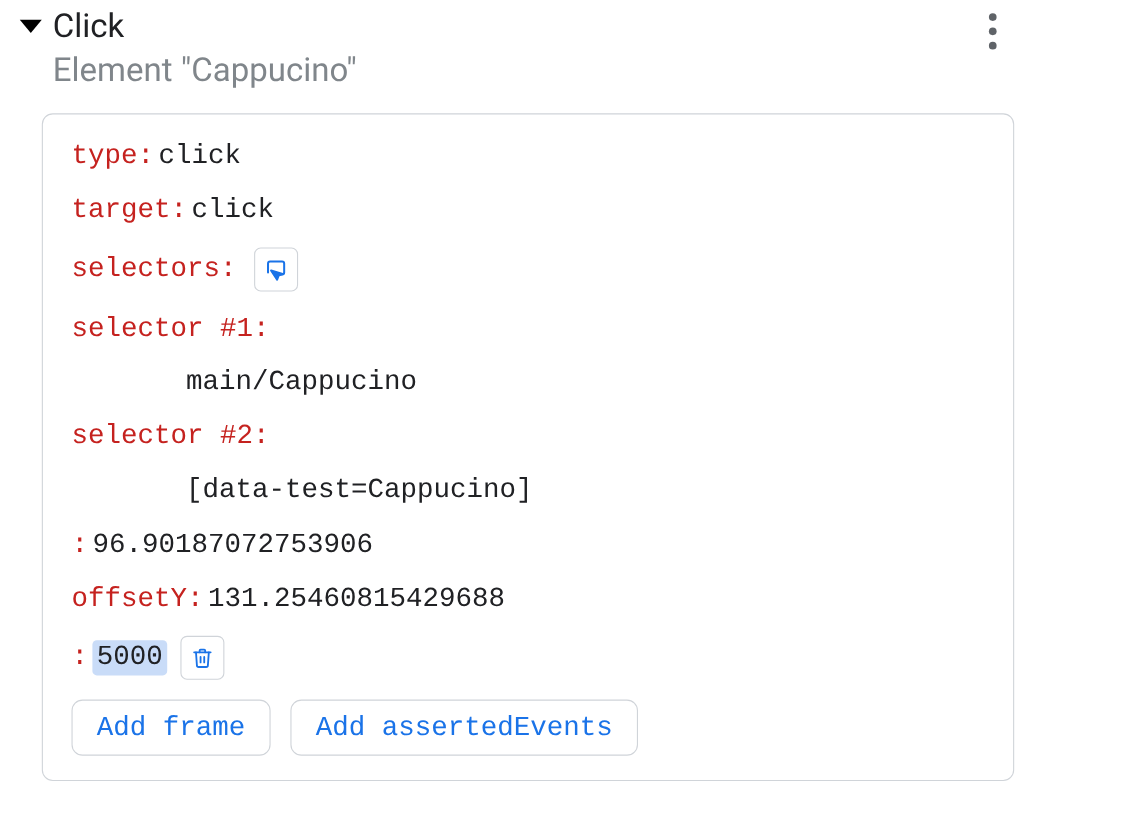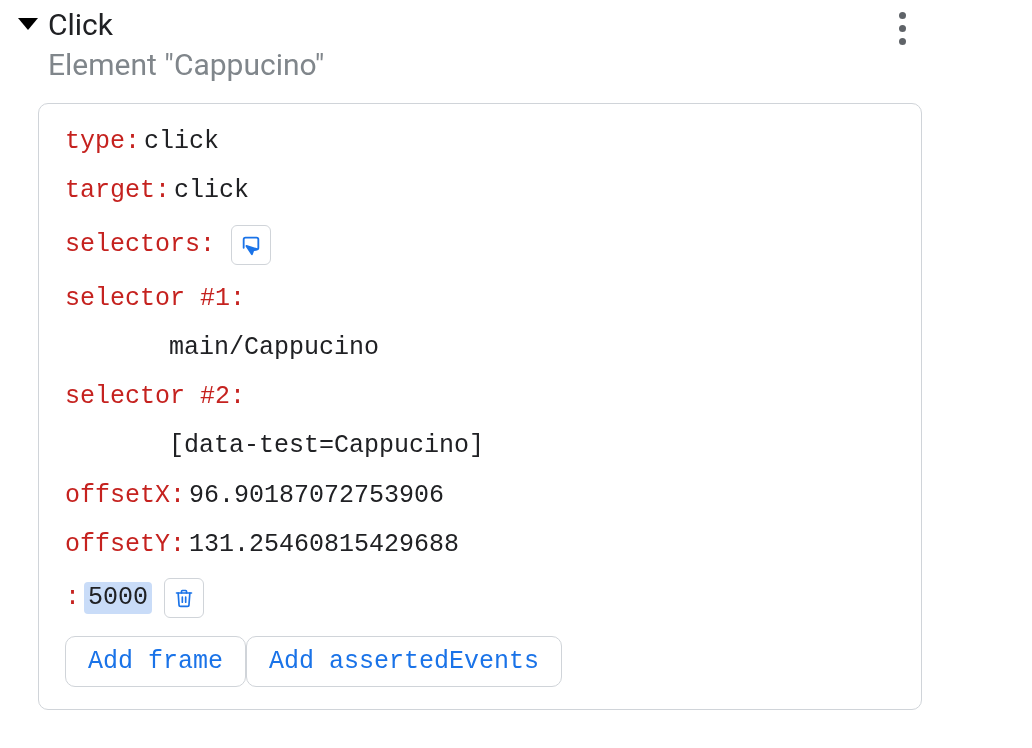--- a/index.html
+++ b/index.html
@@ -93,20 +93,21 @@
   .icon-btn.sm { width: 40px; height: 40px; }
 
   .hl {
     background: #c9dcf8;
     border-radius: 4px;
     padding: 0 4px;
   }
 
   .btns {
     display: flex;
+    gap: 18px;
     margin-top: 14px;
   }
   .pill {
     border: 1px solid #d0d4d9;
     background: #fff;
     color: #1a73e8;
     font-family: inherit;
     font-size: 25px;
     padding: 10px 22px;
     border-radius: 10px;
@@ -171,21 +172,20 @@
 
     <div class="row indent1">
       <span class="key">selector #2</span>
         <span class="colon">:</span>
     </div>
     <div class="row indent2">
       <span class="val">[data-test=Cappucino]</span>
     </div>
 
     <div class="row">
-      <span class="key">offsetX</span>
         <span class="colon">:</span>
       <span class="val">96.90187072753906</span>
     </div>
 
     <div class="row">
       <span class="key">offsetY</span>
         <span class="colon">:</span>
       <span class="val">131.25460815429688</span>
     </div>
 

